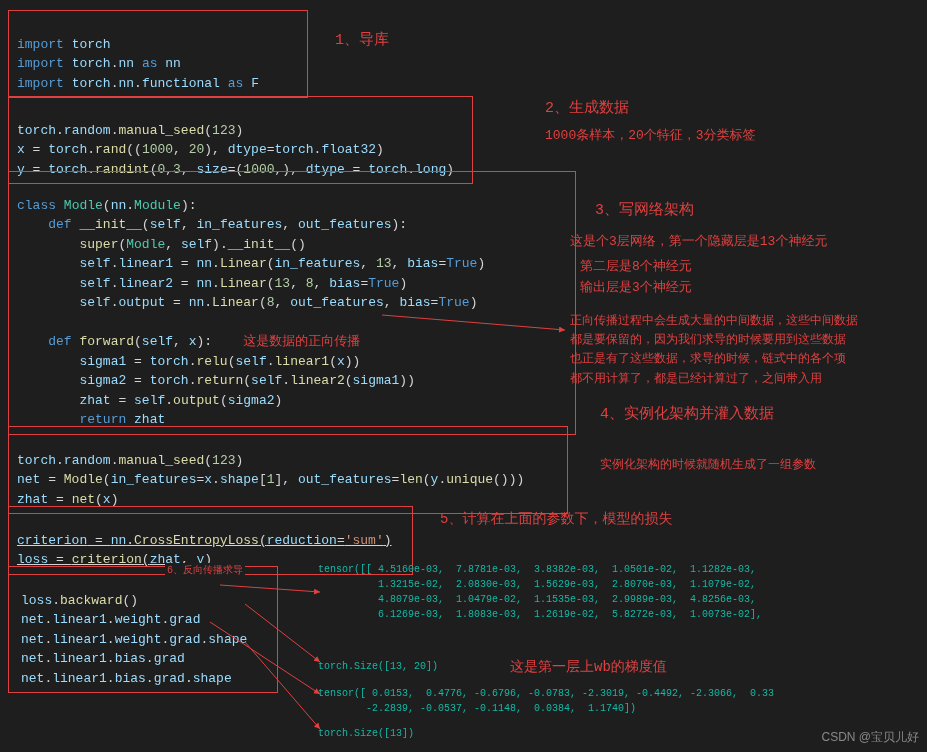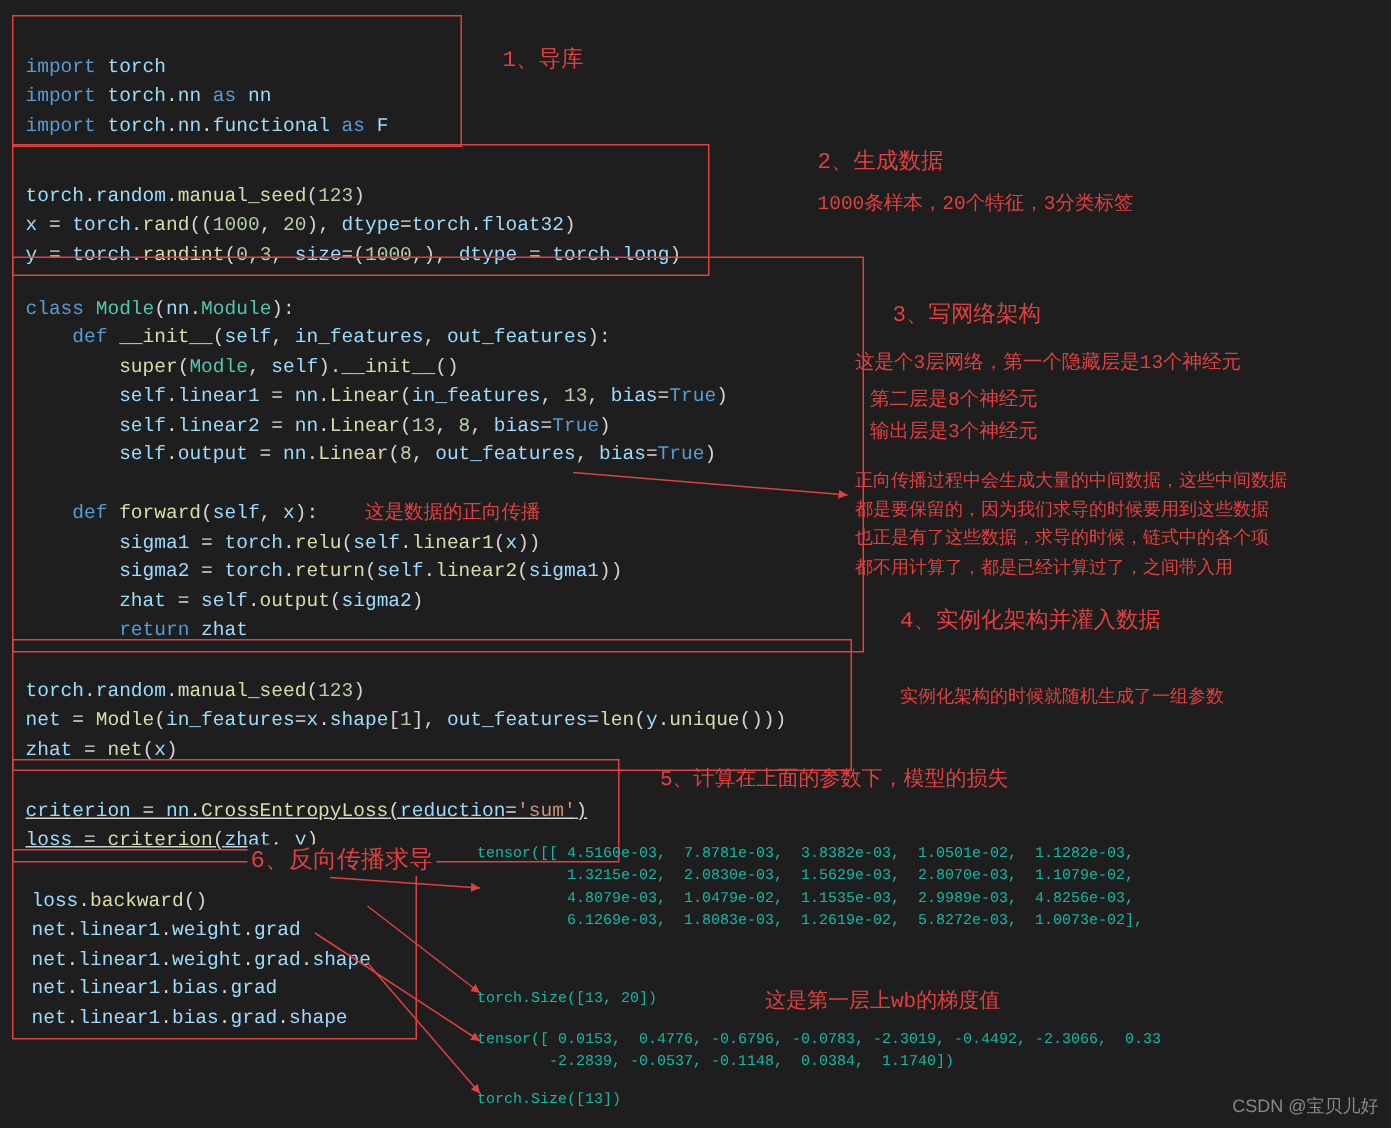--- a/index.html
+++ b/index.html
@@ -127,21 +127,21 @@
 </div>
 <div class="annot" style="top:510px; left:440px; font-size:14px;">5、计算在上面的参数下，模型的损失</div>
 
 <div class="code-box" style="top:560px; left:4px; width:270px;padding-left:12px;">
 <span class="prop">loss</span>.<span class="fn">backward</span>()
 <span class="prop">net</span>.<span class="prop">linear1</span>.<span class="prop">weight</span>.<span class="prop">grad</span>
 <span class="prop">net</span>.<span class="prop">linear1</span>.<span class="prop">weight</span>.<span class="prop">grad</span>.<span class="prop">shape</span>
 <span class="prop">net</span>.<span class="prop">linear1</span>.<span class="prop">bias</span>.<span class="prop">grad</span>
 <span class="prop">net</span>.<span class="prop">linear1</span>.<span class="prop">bias</span>.<span class="prop">grad</span>.<span class="prop">shape</span>
 </div>
-<div class="annot" style="top:563px; left:165px; font-size:16px; background:#1e1e1e; padding:0 2px;">6、反向传播求导</div>
+<div class="annot" style="top:563px; left:165px; font-size:10px; background:#1e1e1e; padding:0 2px;">6、反向传播求导</div>
 
 <div class="output" style="top:562px; left:318px;">tensor([[ 4.5160e-03,  7.8781e-03,  3.8382e-03,  1.0501e-02,  1.1282e-03,
           1.3215e-02,  2.0830e-03,  1.5629e-03,  2.8070e-03,  1.1079e-02,
           4.8079e-03,  1.0479e-02,  1.1535e-03,  2.9989e-03,  4.8256e-03,
           6.1269e-03,  1.8083e-03,  1.2619e-02,  5.8272e-03,  1.0073e-02],</div>
 <div class="output" style="top:659px; left:318px;">torch.Size([13, 20])</div>
 <div class="annot" style="top:658px; left:510px; font-size:14px;">这是第一层上wb的梯度值</div>
 <div class="output" style="top:686px; left:318px;">tensor([ 0.0153,  0.4776, -0.6796, -0.0783, -2.3019, -0.4492, -2.3066,  0.33
         -2.2839, -0.0537, -0.1148,  0.0384,  1.1740])</div>
 <div class="output" style="top:726px; left:318px;">torch.Size([13])</div>

